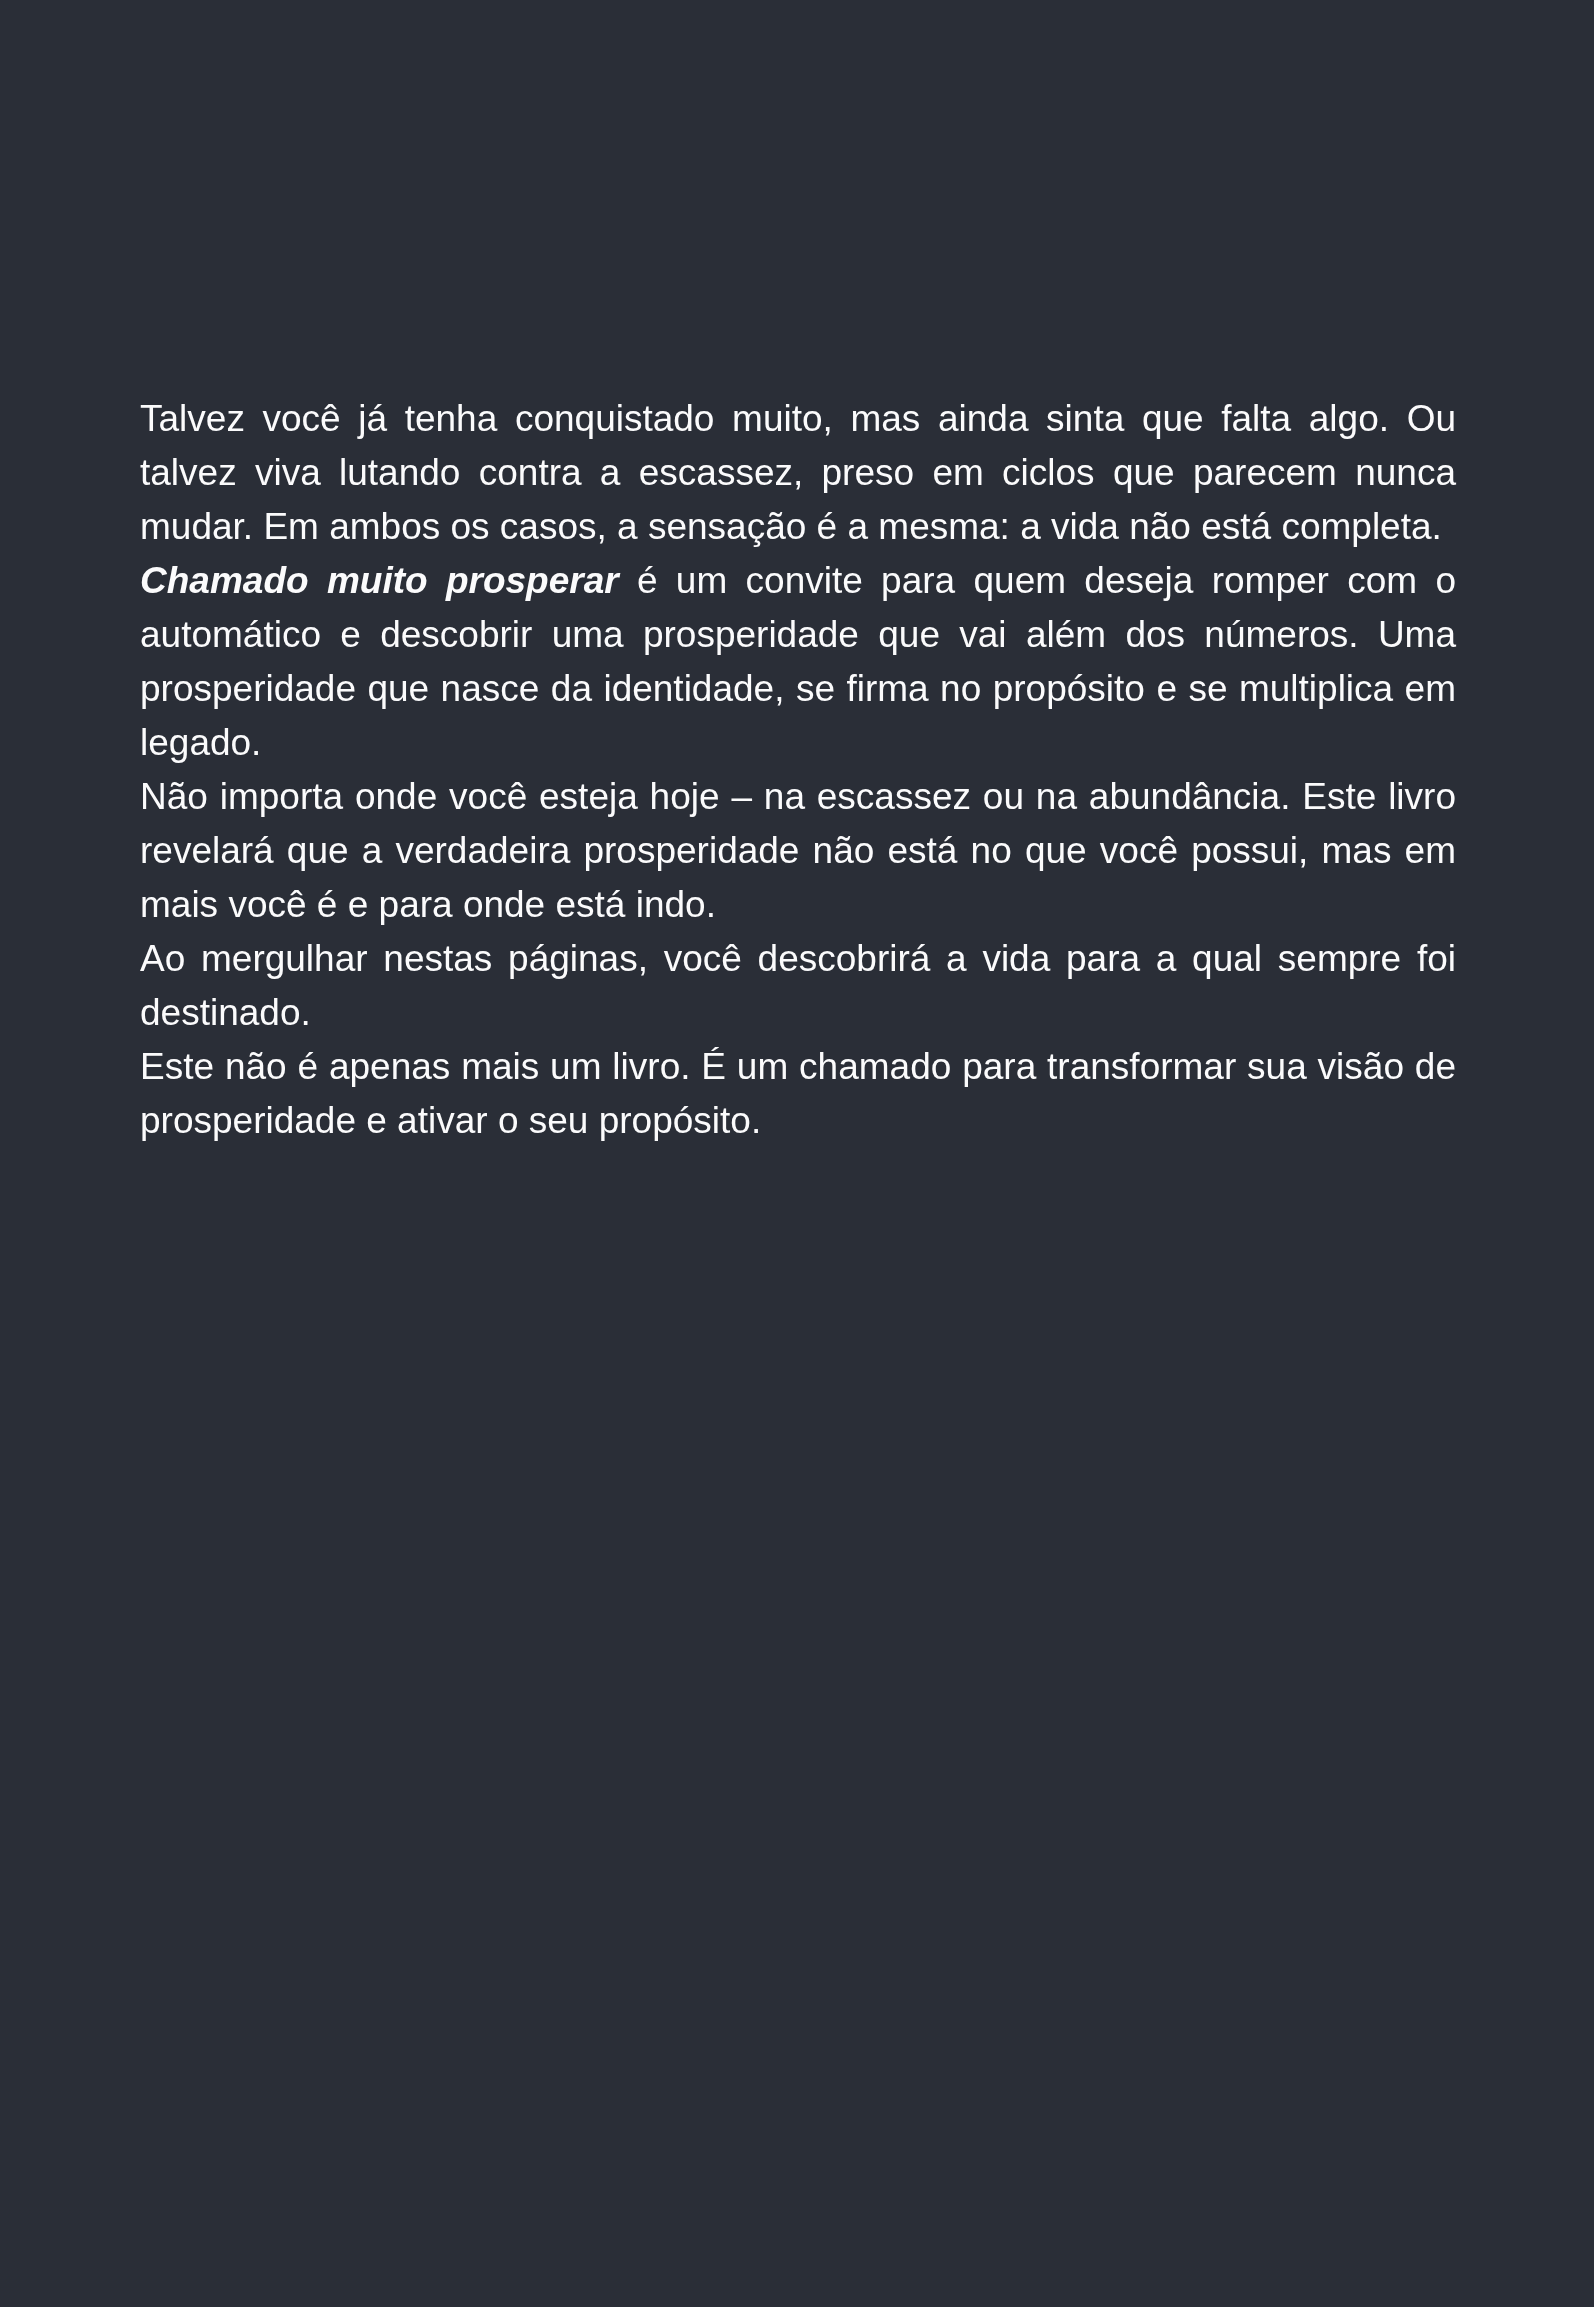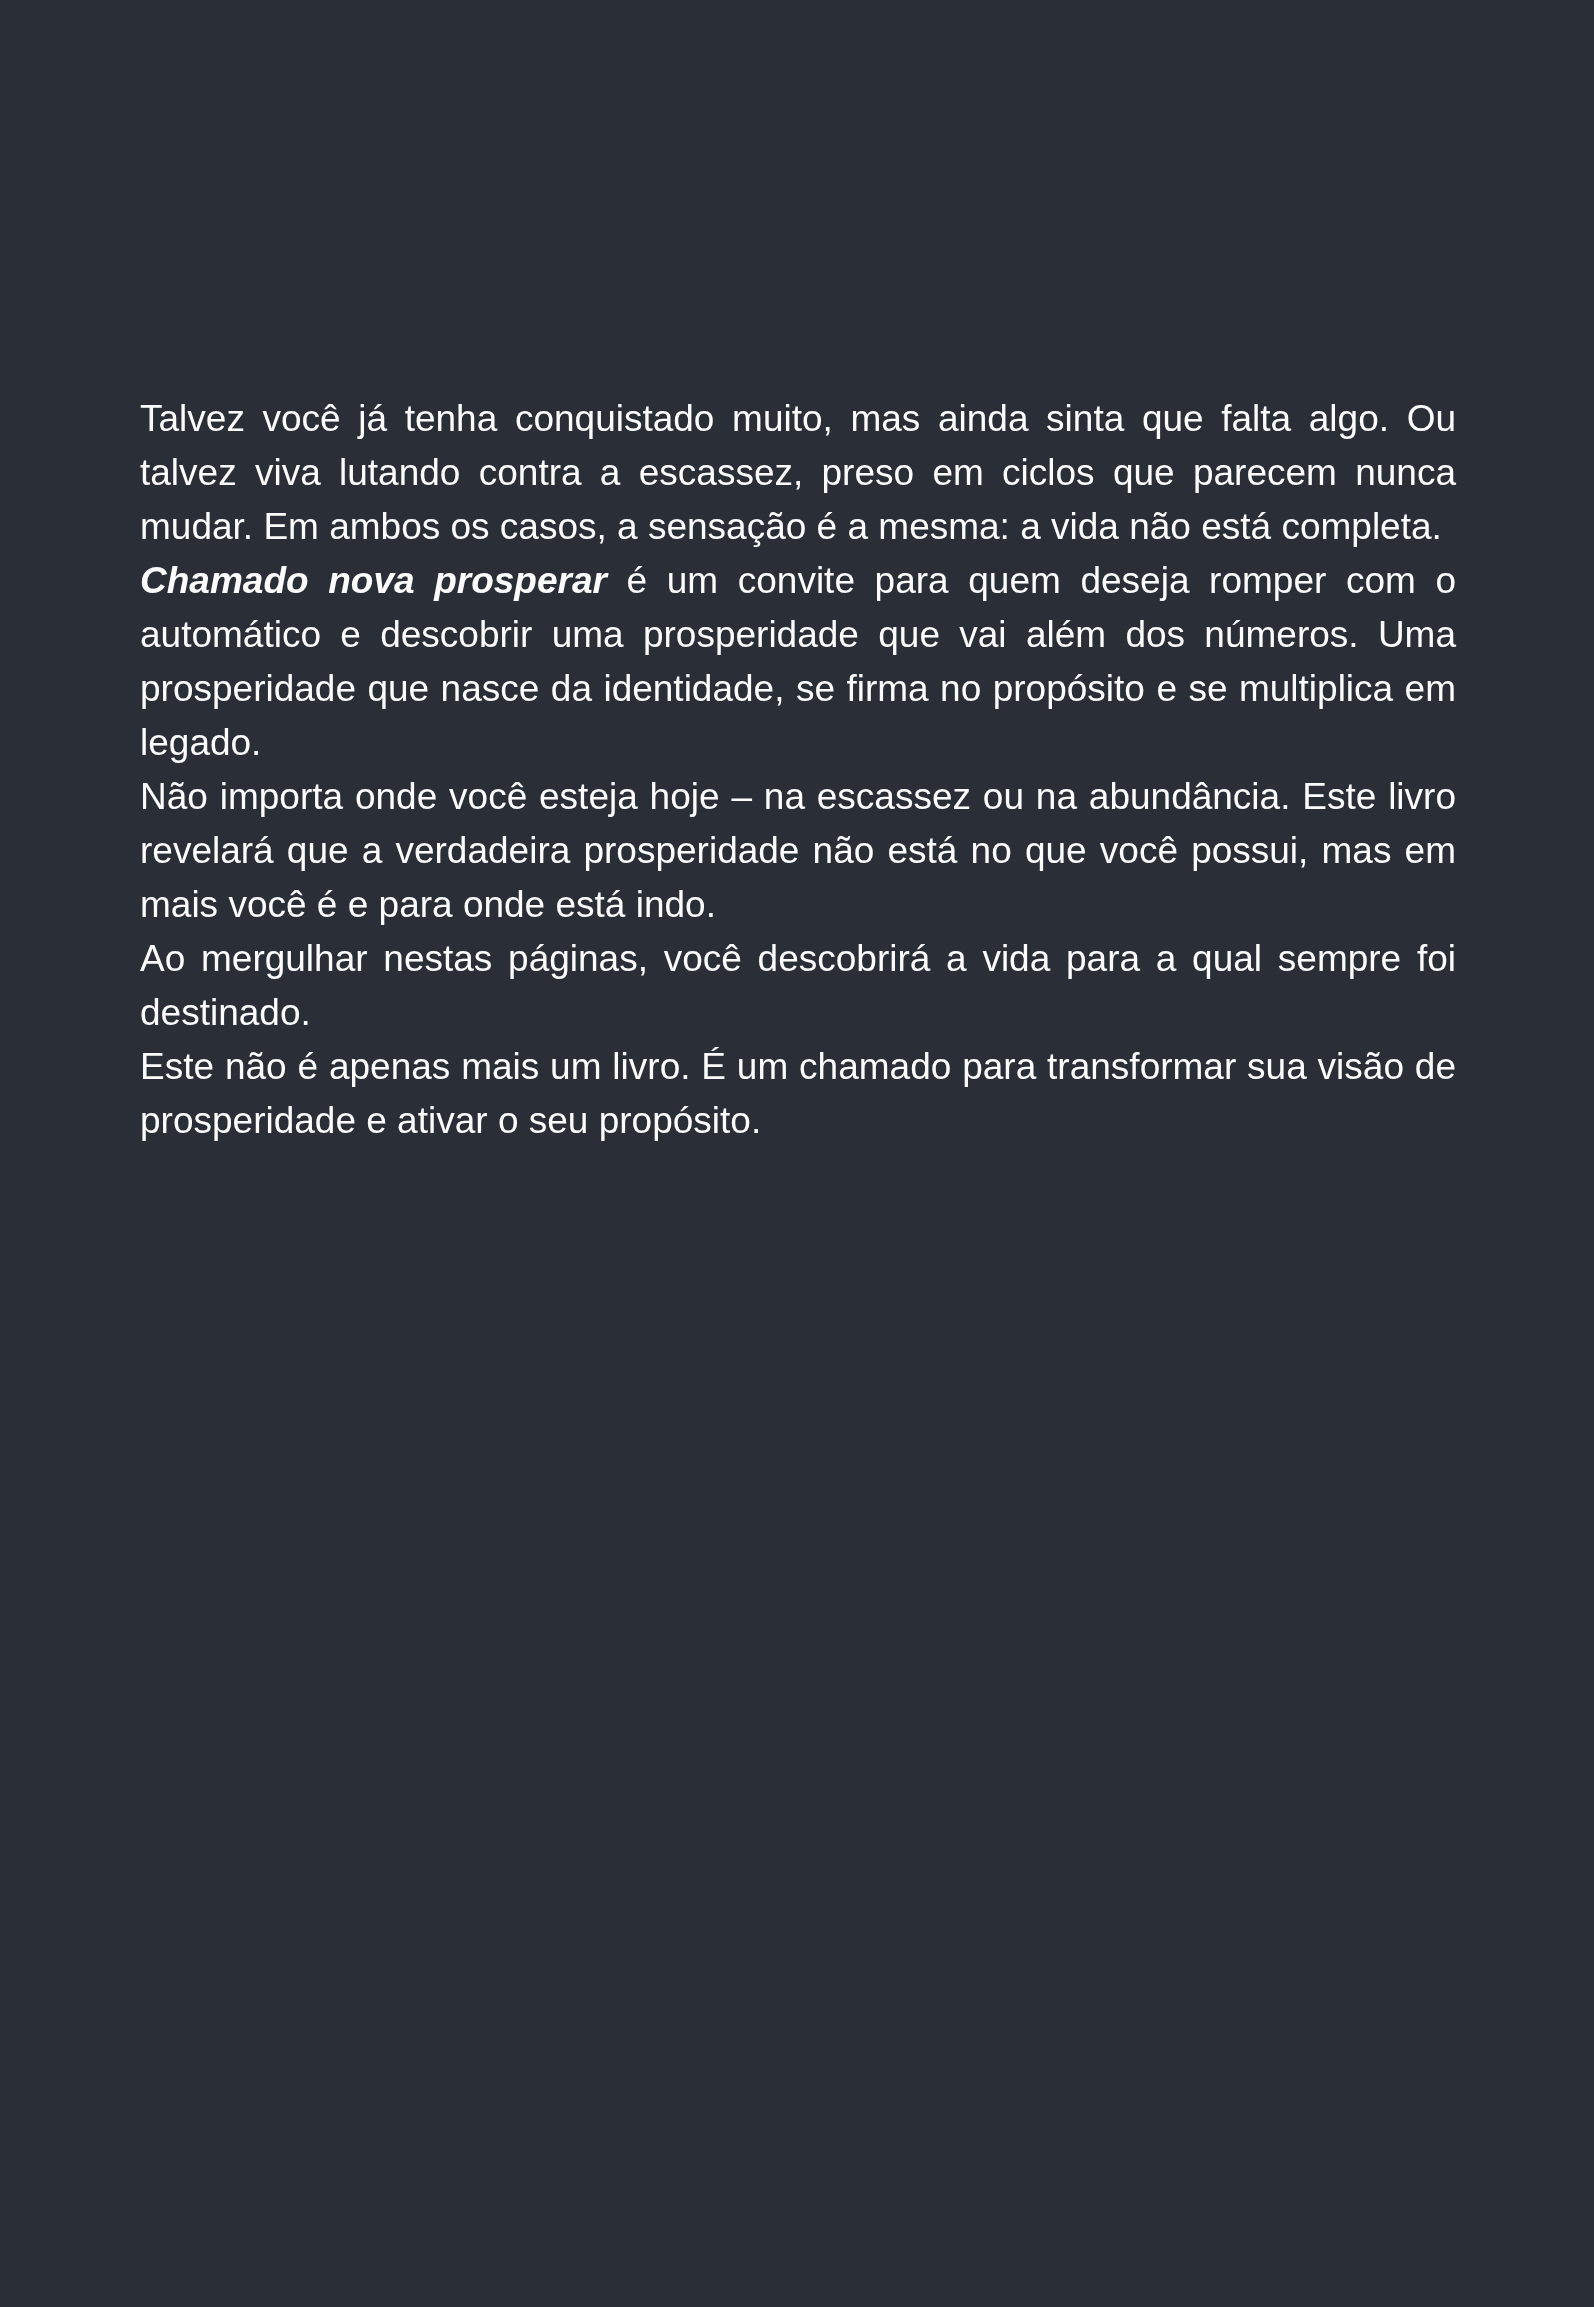--- a/index.html
+++ b/index.html
@@ -81,21 +81,21 @@
     white-space: nowrap;
   }
 </style>
 </head>
 <body>
 
 <div class="page">
 
   <div class="synopsis">
     <p>Talvez você já tenha conquistado muito, mas ainda sinta que falta algo. Ou talvez viva lutando contra a escassez, preso em ciclos que parecem nunca mudar. Em ambos os casos, a sensação é a mesma: a vida não está completa.</p>
-    <p><span class="lead-bold-italic">Chamado nova prosperar</span><span> é um convite para quem deseja romper com o automático e descobrir uma prosperidade que vai além dos números. Uma prosperidade que nasce da identidade, se firma no propósito e se multiplica em legado.</span></p>
+    <p><span class="lead-bold-italic">Chamado muito prosperar</span><span> é um convite para quem deseja romper com o automático e descobrir uma prosperidade que vai além dos números. Uma prosperidade que nasce da identidade, se firma no propósito e se multiplica em legado.</span></p>
     <p>Não importa onde você esteja hoje – na escassez ou na abundância. Este livro revelará que a verdadeira prosperidade não está no que você possui, mas em mais você é e para onde está indo.</p>
     <p>Ao mergulhar nestas páginas, você descobrirá a vida para a qual sempre foi destinado.</p>
     <p>Este não é apenas mais um livro. É um chamado para transformar sua visão de prosperidade e ativar o seu propósito.</p>
   </div>
 
   <div class="appris-logo">
     <div class="appris-name">Appris</div>
     <div class="appris-sub">editorial</div>
   </div>
 

